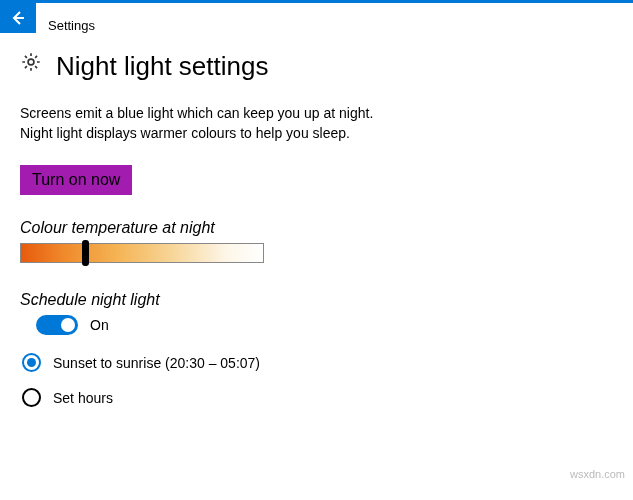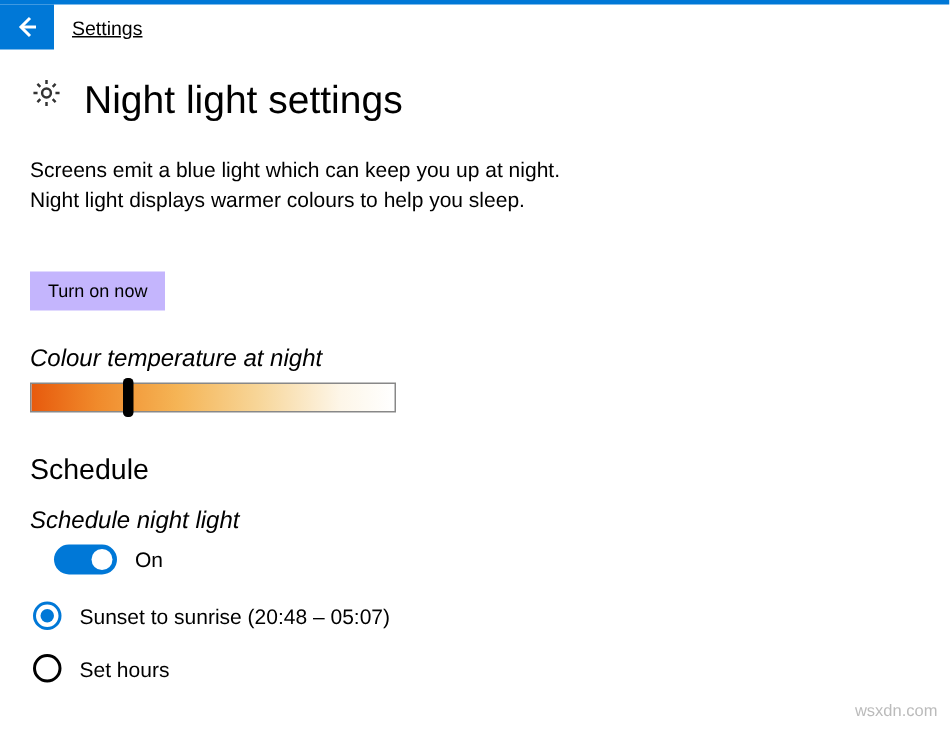--- a/index.html
+++ b/index.html
@@ -12,23 +12,22 @@
       height: 500px;
       overflow: hidden;
       position: relative;
     }
     .topbar {
       height: 3px;
       background: #0078d7;
     }
     .header {
       display: flex;
-      align-items: center;
+      align-items: flex-end;
       height: 30px;
-      text-decoration: underline;
     }
     .back-btn {
       width: 36px;
       height: 30px;
       background: #0078d7;
       display: flex;
       align-items: center;
       justify-content: center;
       cursor: pointer;
     }
@@ -60,28 +59,27 @@
       line-height: 1.4;
       max-width: 380px;
       margin-bottom: 22px;
     }
     .status-text {
       font-size: 14px;
       margin-bottom: 10px;
     }
     .btn {
       display: inline-block;
-      background: #c4b5fd;
+      background: #a21caf;
       border: none;
       padding: 6px 12px;
-      font-size: 12px;
+      font-size: 16px;
       font-family: inherit;
       cursor: pointer;
       margin-bottom: 24px;
-      margin-top: 16px;
     }
     .section-label {
       font-size: 16px;
       margin-bottom: 6px;
       font-style: italic;
     }
     .color-slider-wrap {
       width: 244px;
       position: relative;
       margin-bottom: 28px;
@@ -202,36 +200,35 @@
 
   <button class="btn">Turn on now</button>
 
   <div class="section-label">Colour temperature at night</div>
 
   <div class="color-slider-wrap">
     <div class="color-track"></div>
     <div class="color-thumb"></div>
   </div>
 
-  <h2 class="schedule-heading">Schedule</h2>
 
   <div class="section-label">Schedule night light</div>
 
   <div class="toggle-row">
     <div class="toggle">
       <div class="toggle-knob"></div>
     </div>
     <span>On</span>
   </div>
 
   <div class="radio-row">
     <span class="radio-outer selected">
       <span class="radio-inner"></span>
     </span>
-    <span>Sunset to sunrise (20:48 – 05:07)</span>
+    <span>Sunset to sunrise (20:30 – 05:07)</span>
   </div>
 
   <div class="radio-row">
     <span class="radio-outer"></span>
     <span>Set hours</span>
   </div>
 
 </div>
 
 <div class="watermark">wsxdn.com</div>

